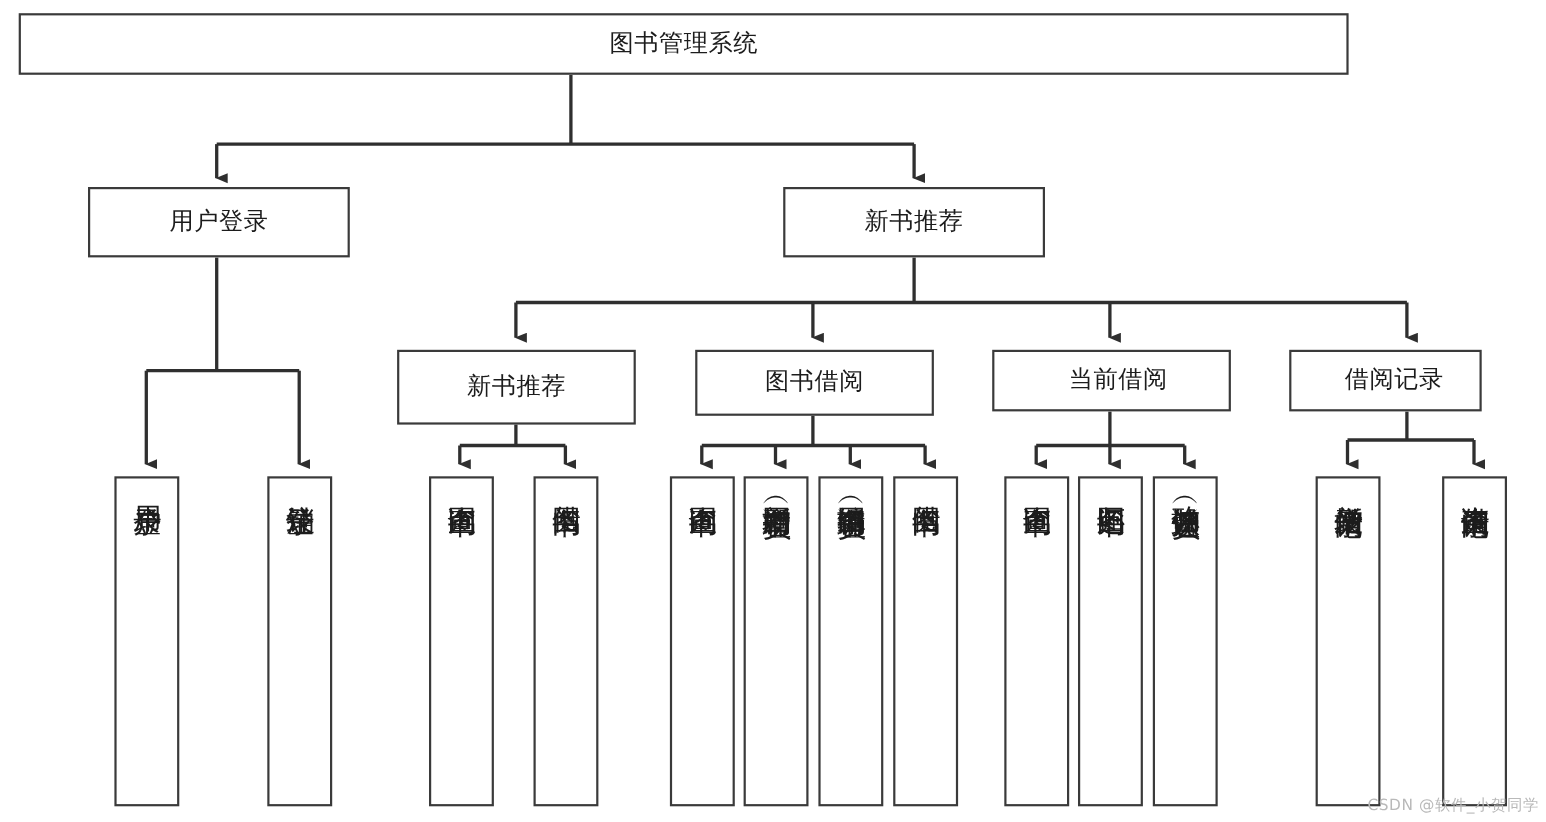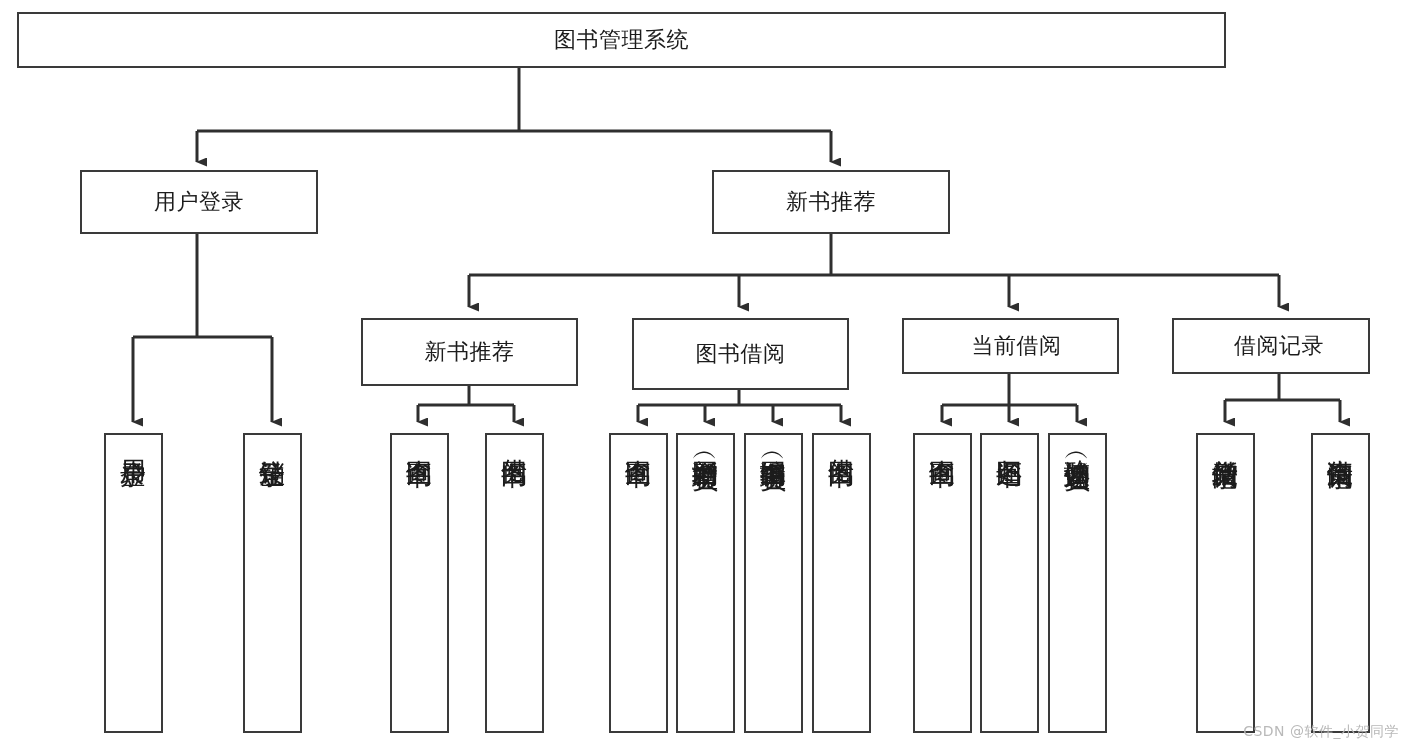--- a/index.html
+++ b/index.html
@@ -124,27 +124,27 @@
   <div class="node h" style="left:80px;top:170px;width:238px;height:64px;">
     <span class="lbl">用户登录</span>
   </div>
   <div class="node h" style="left:712px;top:170px;width:238px;height:64px;">
     <span class="lbl">新书推荐</span>
   </div>
 
   <div class="node h" style="left:361px;top:318px;width:217px;height:68px;">
     <span class="lbl">新书推荐</span>
   </div>
-  <div class="node h" style="left:632px;top:318px;width:217px;height:72px;align-items:center;">
+  <div class="node h" style="left:632px;top:318px;width:217px;height:60px;align-items:center;">
     <span class="lbl">图书借阅</span>
   </div>
   <div class="node h" style="left:902px;top:318px;width:217px;height:56px;padding-left:12px;">
     <span class="lbl">当前借阅</span>
   </div>
-  <div class="node h" style="left:1172px;top:318px;width:198px;height:56px;padding-left:16px;">
+  <div class="node h" style="left:1172px;top:318px;width:175px;height:56px;padding-left:16px;">
     <span class="lbl">借阅记录</span>
   </div>
 
   <div class="node v" style="left:104px;top:433px;width:59px;height:300px;">
     <span class="lbl">用户登录</span>
   </div>
   <div class="node v" style="left:243px;top:433px;width:59px;height:300px;">
     <span class="lbl">注销登录</span>
   </div>
 

